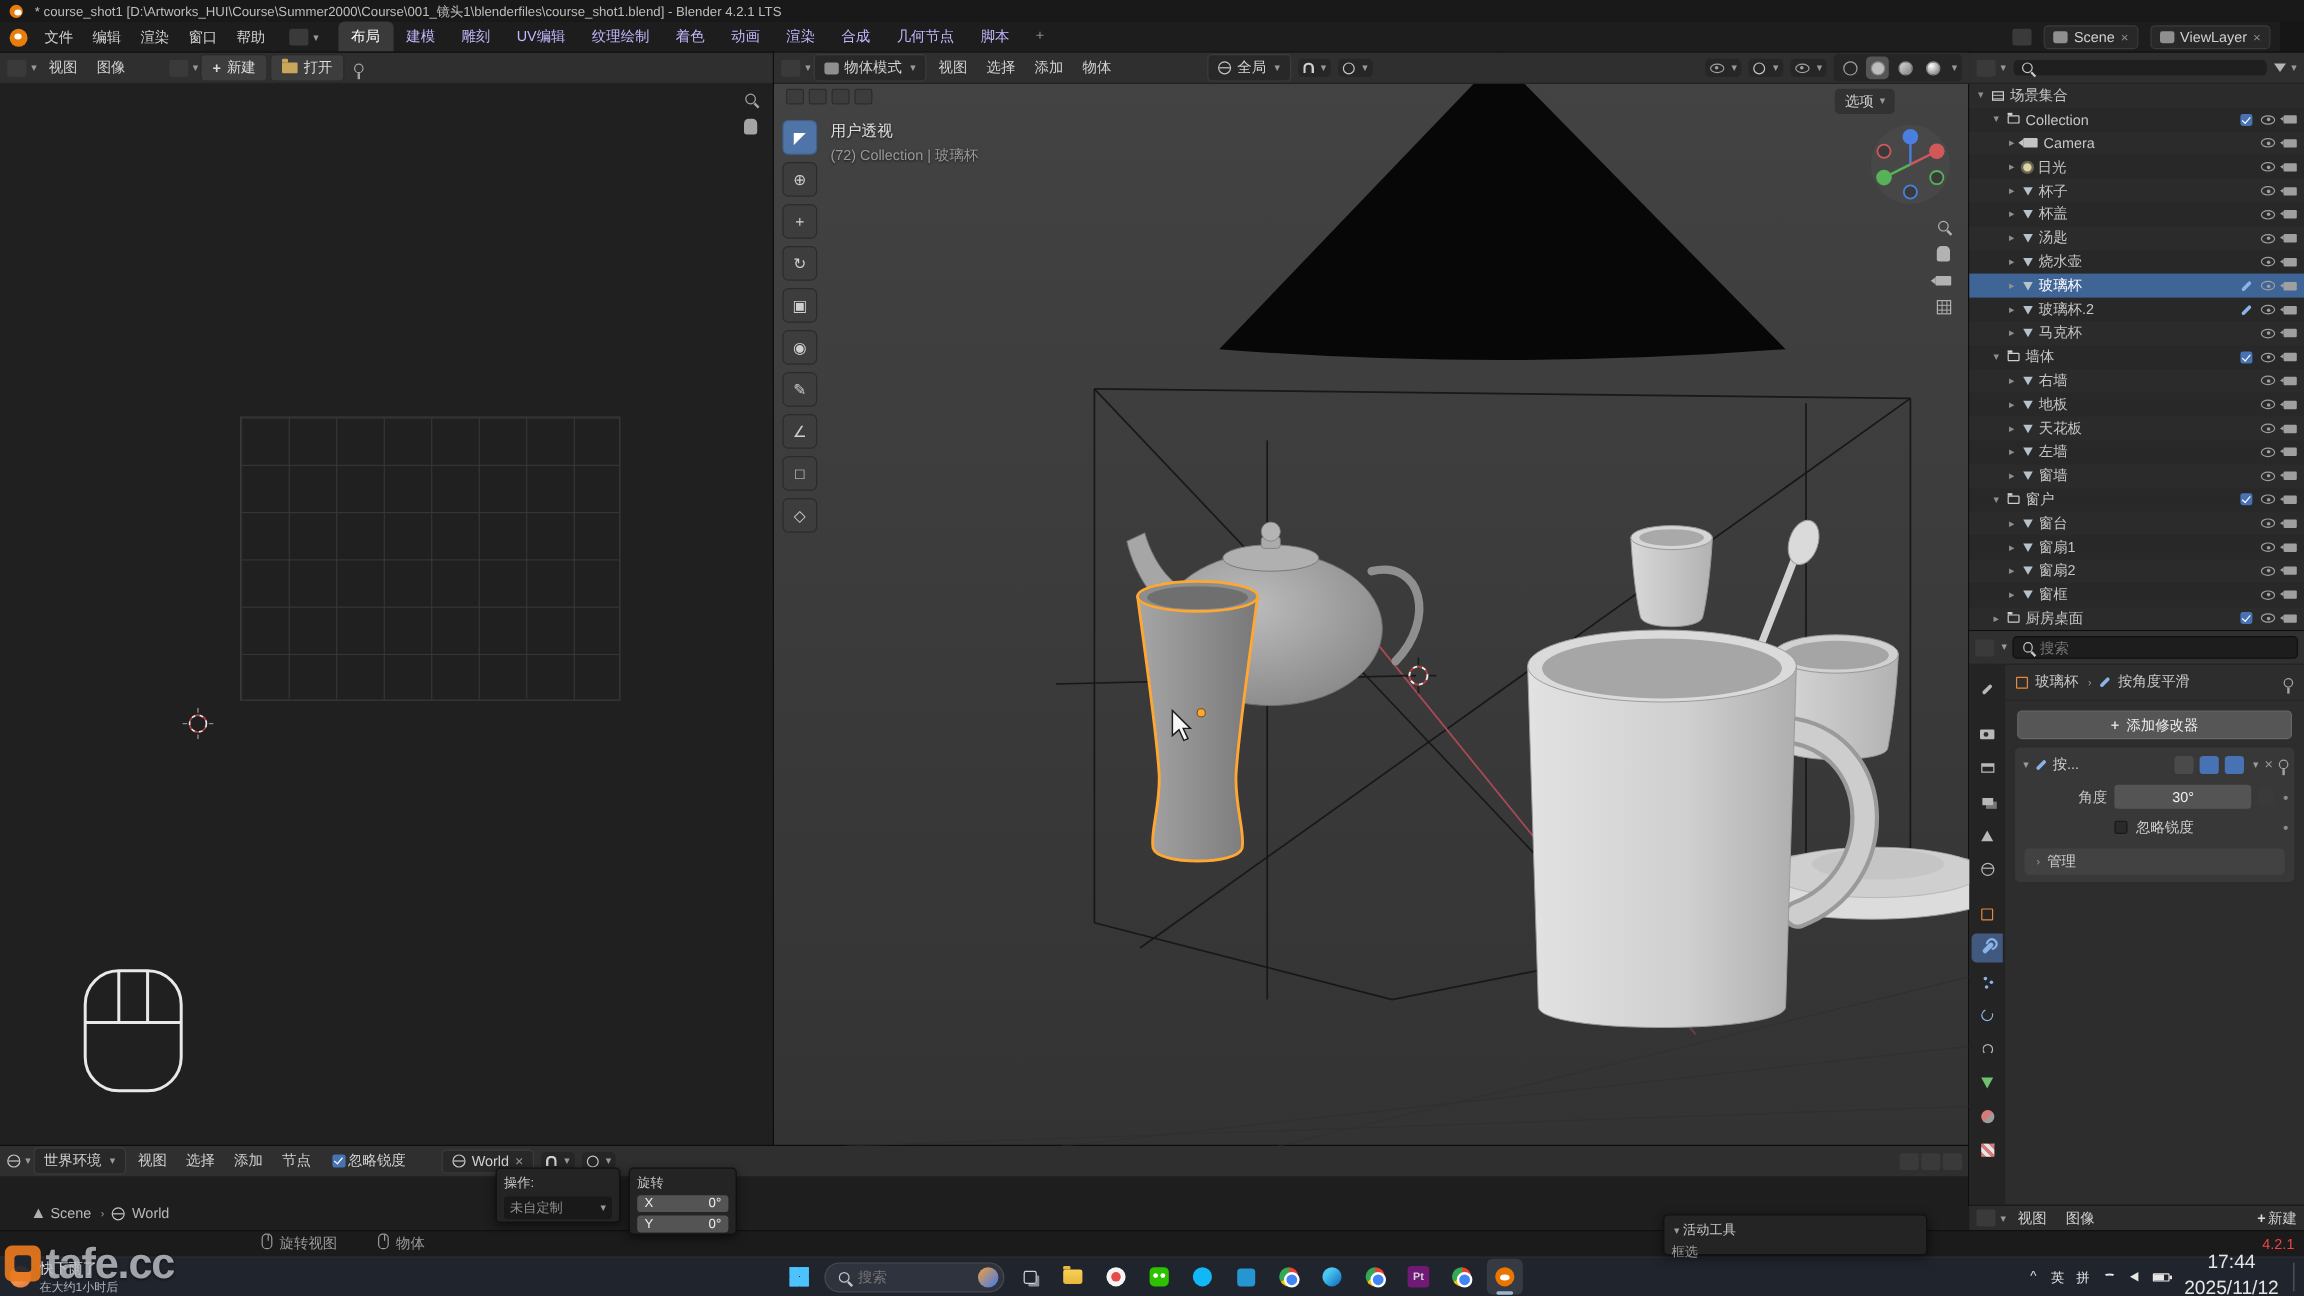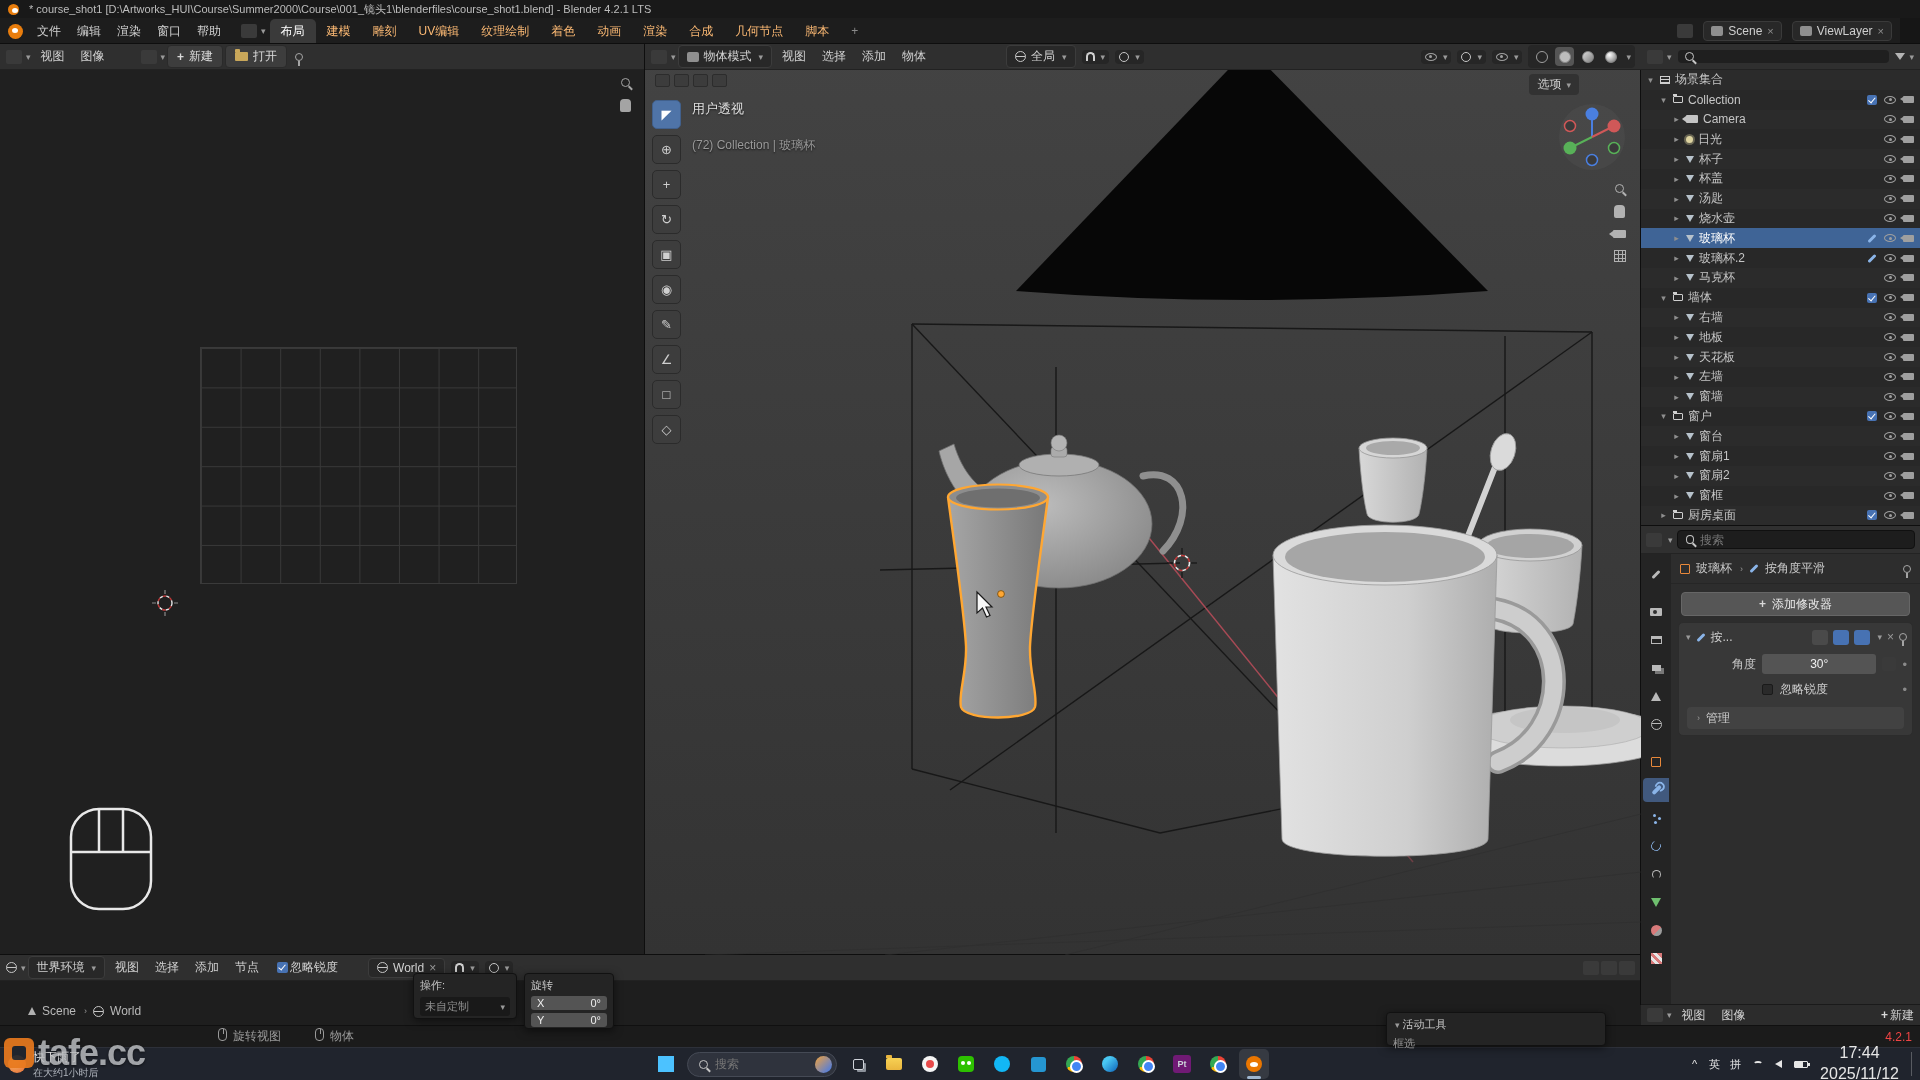--- a/index.html
+++ b/index.html
@@ -13,22 +13,22 @@
   .car{font-size:9px;color:#9a9a9a;margin-left:2px}
   .selbox{display:flex;align-items:center;gap:5px;background:#282828;border:1px solid #3c3c3c;border-radius:4px;padding:2px 8px;white-space:nowrap}
   .hgrp{display:flex;align-items:center;background:#262626;border-radius:4px;padding:2px 4px;gap:4px;margin-left:4px}
   .icbox{width:16px;height:14px;background:#3a3a3a;border-radius:2px;display:inline-block}
   .sep{flex:1}
   
   #titlebar{left:0;top:0;width:1920px;height:18px;background:#191919;display:flex;align-items:center;gap:6px;padding:0 8px;font-size:11px;color:#bdbdbd}
   #menubar{left:0;top:18px;width:1900px;height:26px;background:#1d1d1d;display:flex;align-items:center;padding:0 8px;gap:2px}
   .blogo{width:15px;height:15px;border-radius:50%;background:#e87d0d;position:relative;margin-right:4px}
   .blogo::after{content:"";position:absolute;left:4px;top:4px;width:6px;height:5px;border-radius:50%;background:#fff}
-  #ws-tabs{display:flex;align-items:center;margin-left:2px;height:26px}
-  .ws{padding:4px 11px;color:#fdba74;font-size:12px;border-radius:5px 5px 0 0;white-space:nowrap}
+  #ws-tabs{display:flex;align-items:flex-start;margin-left:14px;height:26px}
+  .ws{padding:4px 11px;color:#c4b5fd;font-size:12px;border-radius:5px 5px 0 0;white-space:nowrap}
   .ws.active{background:#3a3a3a;color:#fff}
   .ws.add{color:#8a8a8a}
   .dbsel{display:flex;align-items:center;gap:5px;background:#282828;border:1px solid #3a3a3a;border-radius:4px;padding:2px 7px;margin-left:8px}
   .dbsel .x::after{content:"×";color:#8f8f8f;font-size:11px}
   .mini-ic{width:12px;height:10px;background:#8f8f8f;border-radius:2px;display:inline-block}
   
   .magnify{width:9px;height:9px;border:1.6px solid #c6c6c6;border-radius:50%;position:relative;display:inline-block}
   .magnify::after{content:"";position:absolute;right:-4px;bottom:-3px;width:5px;height:1.8px;background:#c6c6c6;transform:rotate(45deg)}
   .handico{width:11px;height:13px;background:#c6c6c6;border-radius:4px 4px 2px 2px;display:inline-block}
   .camico{width:13px;height:8px;background:#c6c6c6;border-radius:1px;position:relative;display:inline-block}
@@ -54,21 +54,21 @@
   
   #viewport{left:645px;top:44px;width:996px;height:911px;background:linear-gradient(#434343,#383838 70%,#333)}
   #viewport .ahdr{position:relative;z-index:5}
   #vp-widgets{position:absolute;left:10px;top:30px;display:flex;gap:4px;z-index:4}
   #vp-widgets span{width:15px;height:13px;background:#3c3c3c;border-radius:2px;border:1px solid #2c2c2c}
   #vp-toolbar{position:absolute;left:7px;top:56px;display:flex;flex-direction:column;gap:6px;z-index:4}
   .tbtn{width:29px;height:29px;background:#3d3d3d;border:1px solid #2b2b2b;border-radius:5px;display:flex;align-items:center;justify-content:center;color:#cfcfcf;font-size:13px}
   .tbtn.active{background:#4f74a8;color:#fff;border-color:#41608c}
   #vp-overlay{position:absolute;left:47px;top:56px;z-index:4;text-shadow:0 1px 2px rgba(0,0,0,.7)}
   #vp-overlay .l1{font-size:13px;color:#e0e0e0}
-  #vp-overlay .l2{font-size:12px;color:#9a9a9a;margin-top:19px}
+  #vp-overlay .l2{font-size:12px;color:#9a9a9a;margin-top:3px}
   #vp-options{position:absolute;right:62px;top:30px;z-index:4;display:flex;align-items:center;gap:3px;background:rgba(40,40,40,.6);border-radius:4px;padding:2px 8px}
   #vp-gizmo{position:absolute;left:912px;top:58px;z-index:4}
   #vp-navbtns{position:absolute;left:968px;top:140px;display:flex;flex-direction:column;gap:12px;z-index:4;align-items:center;opacity:.85}
   #scene-svg{position:absolute;left:0;top:0;z-index:1}
   #subtitle{position:absolute;left:0;top:900px;width:1920px;text-align:center;z-index:15;font-size:40px;font-weight:700;color:#fff;letter-spacing:2px;text-shadow:2px 2px 0 #000,-2px 2px 0 #000,2px -2px 0 #000,-2px -2px 0 #000,0 4px 8px rgba(0,0,0,.9);pointer-events:none}
   .sphbtn{width:19px;height:19px;border-radius:4px;display:flex;align-items:center;justify-content:center}
   .sphbtn.active{background:#555}
   .sph{width:12px;height:12px;border-radius:50%;border:1.4px solid #9f9f9f}
   .sph.solid{background:#bdbdbd;border-color:#888}
   .sph.mat{background:linear-gradient(135deg,#d8d8d8,#808080);border-color:#888}

